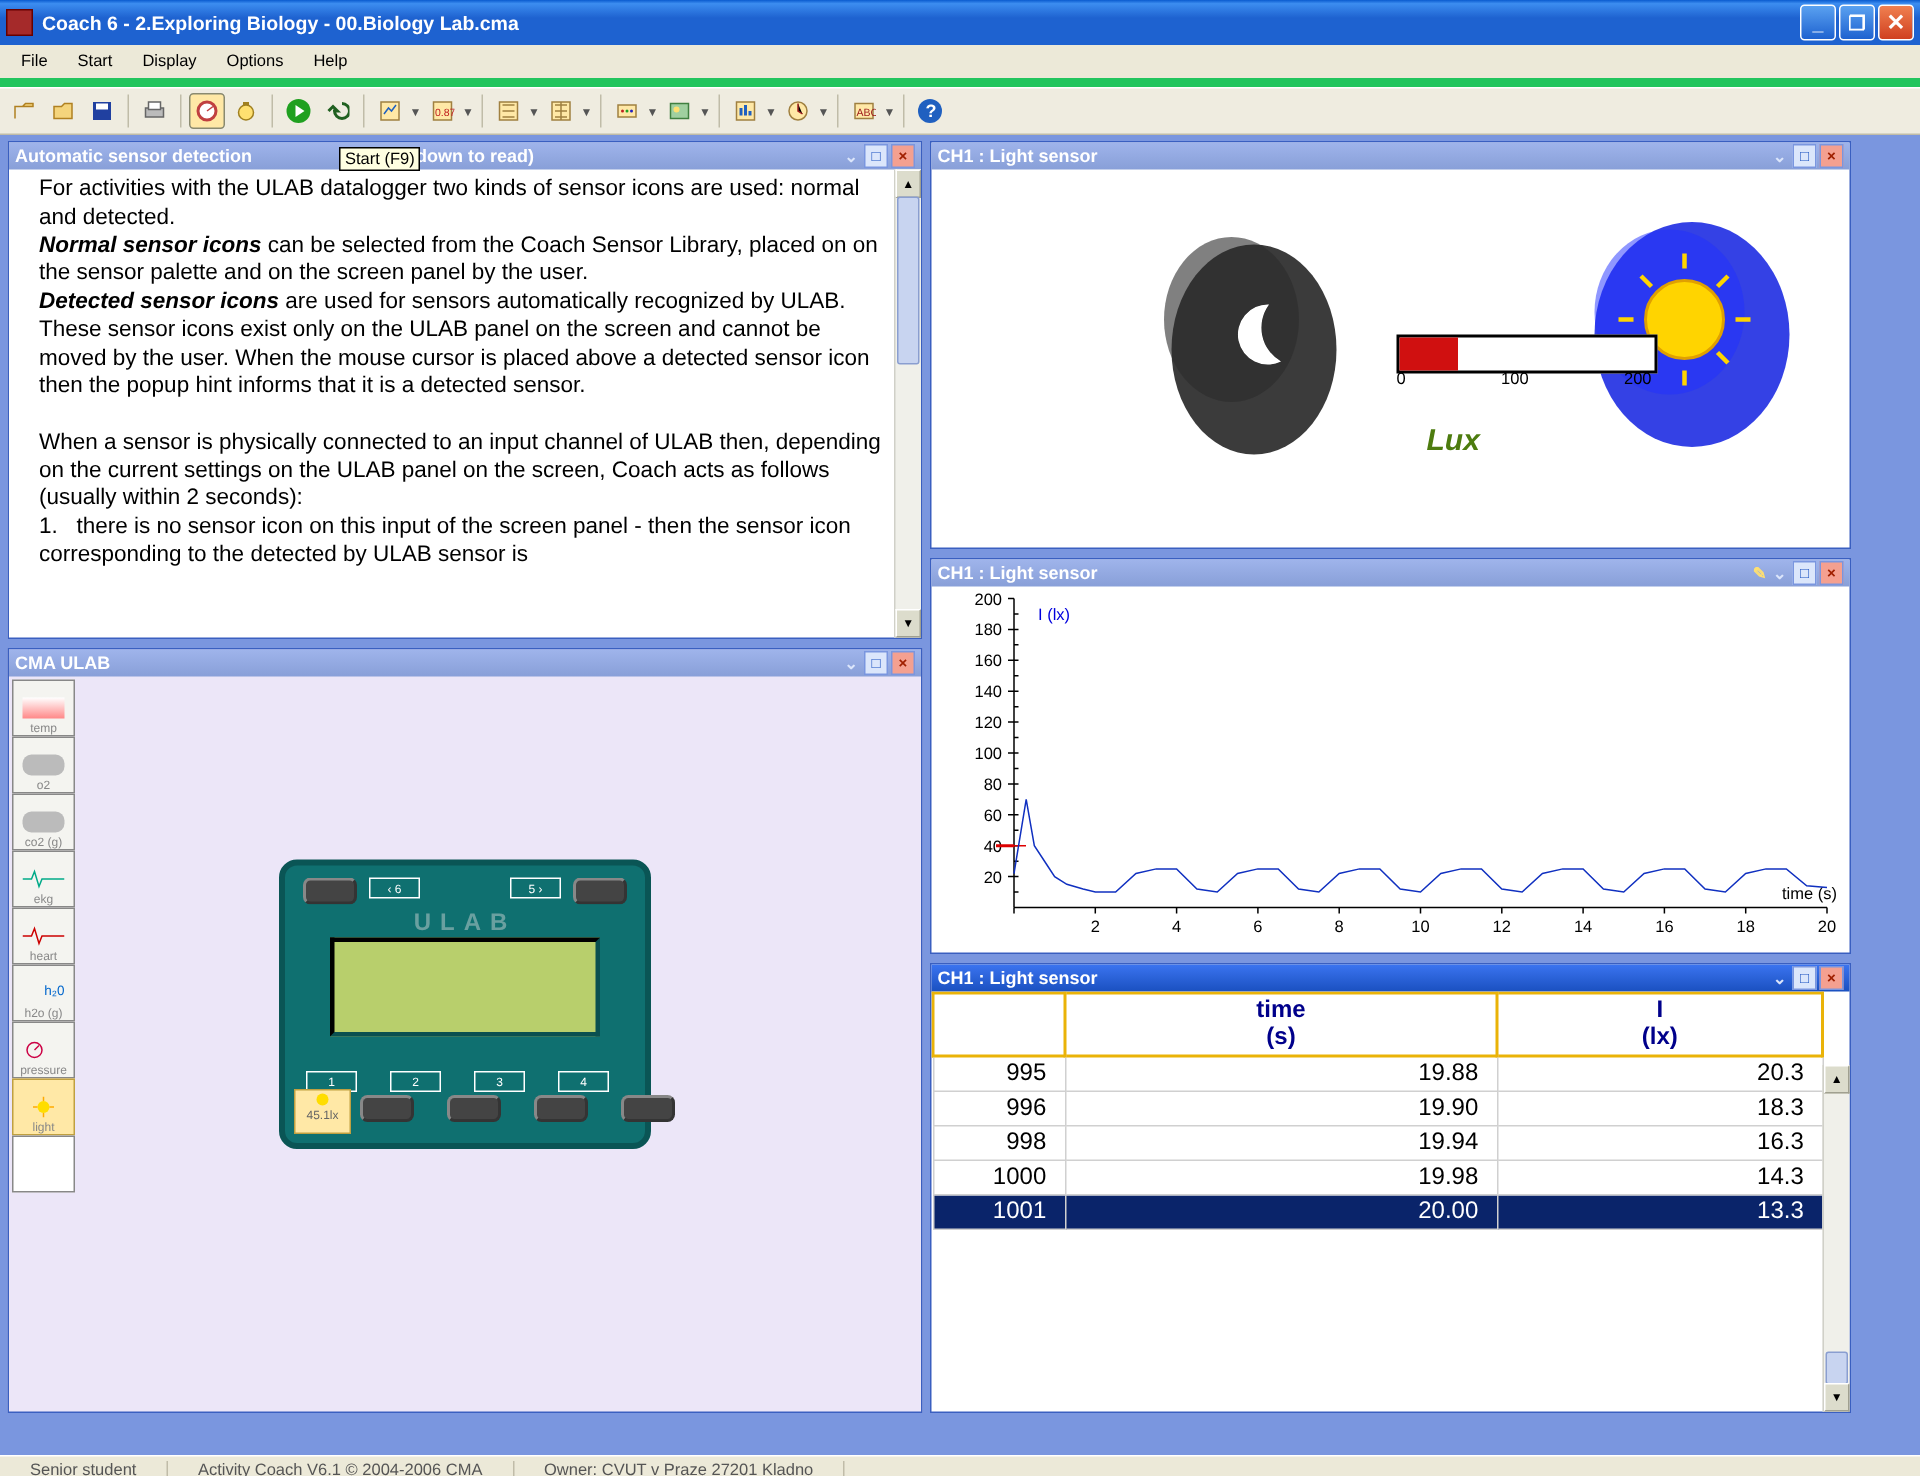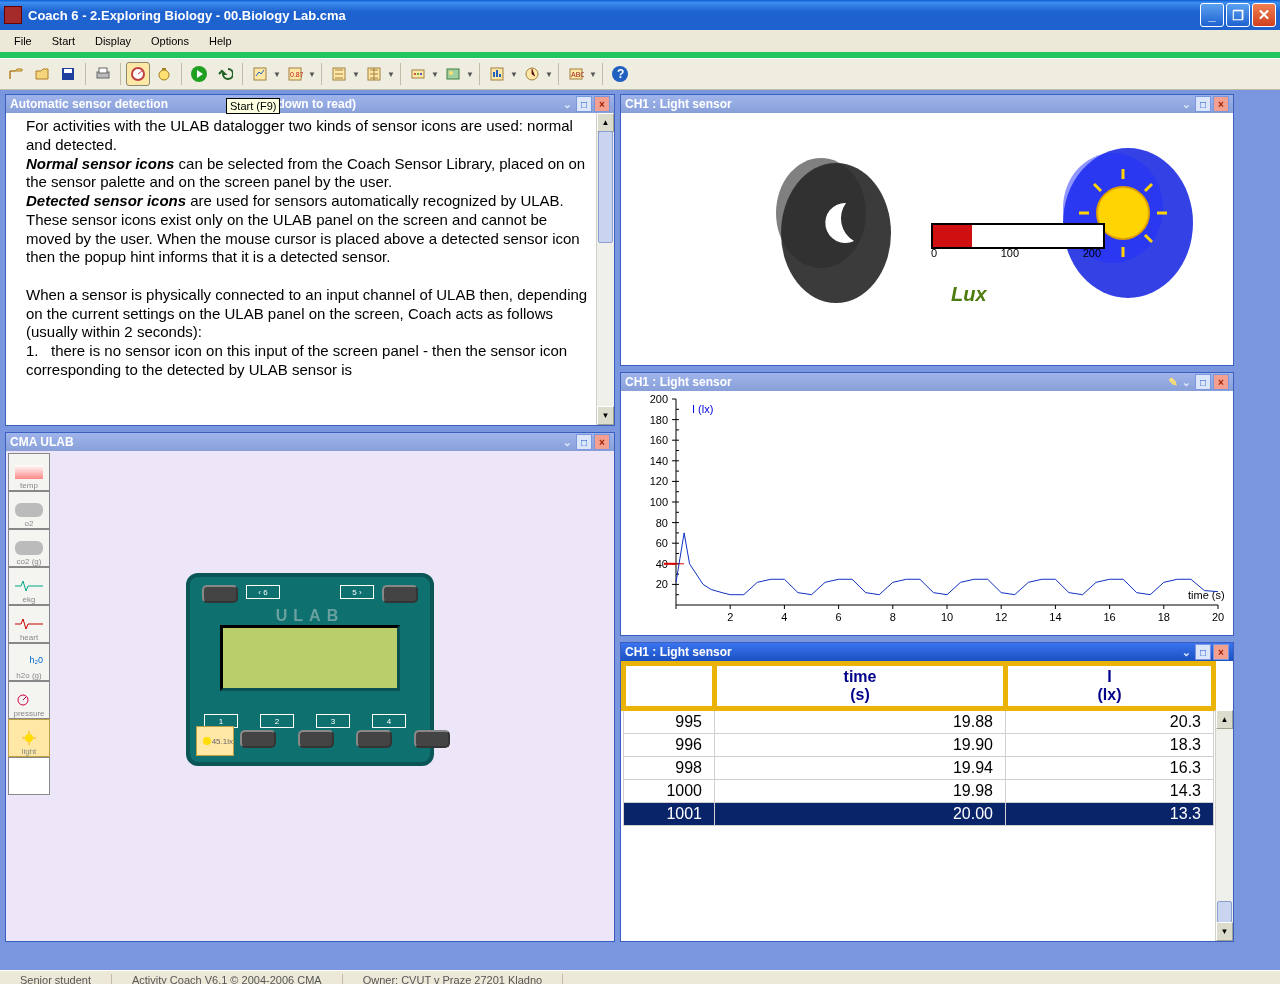--- a/index.html
+++ b/index.html
@@ -36,35 +36,35 @@
 .sensor-palette{position:absolute;left:2px;top:20px;display:flex;flex-direction:column}
 .sensor-item{width:40px;height:36px;border:1px solid #888;background:#f4f4f0;display:flex;flex-direction:column;align-items:center;justify-content:flex-end;font-size:8px;color:#888;margin-bottom:0}
 .sensor-item .sic{width:28px;height:14px;margin-bottom:2px}
 .sensor-item.sel{background:#ffe8a6;border-color:#c0a040}
 .ulab{position:absolute;left:180px;top:605px;width:240px;height:185px;background:#0f7070;border:4px solid #0a5555;border-radius:12px}
 .ulab .scr{position:absolute;left:30px;top:48px;right:30px;height:60px;background:#b8cf6c;border:3px inset #0a5050}
 .ulab .brand{position:absolute;left:0;right:0;top:30px;text-align:center;color:#6aa0a0;font-weight:bold;letter-spacing:6px;font-size:16px}
 .ulab .btnrow{position:absolute;display:flex;gap:20px}
 .ubtn{width:32px;height:14px;background:#444;border:2px outset #888;border-radius:5px}
 .ulabel{width:32px;height:12px;border:1px solid #fff;color:#fff;font-size:8px;display:flex;align-items:center;justify-content:center}
-.ulab .sensic{position:absolute;left:6px;bottom:6px;width:36px;height:28px;background:#ffe8a6;border:1px solid #c0a040;display:flex;flex-direction:row;align-items:center;font-size:8px;color:#666}
+.ulab .sensic{position:absolute;left:6px;bottom:6px;width:36px;height:28px;background:#ffe8a6;border:1px solid #c0a040;display:flex;flex-direction:column;align-items:center;font-size:8px;color:#666}
 
 .lux-img{position:relative;width:100%;height:100%}
 .moon-cloud{position:absolute;left:150px;top:40px;width:130px;height:160px;filter:contrast(1.1)}
 .sun-cloud{position:absolute;right:30px;top:30px;width:150px;height:160px}
 .meter{position:absolute;left:310px;top:110px;width:170px;height:22px;border:2px solid #000;background:#fff}
 .meter .fill{height:100%;background:#d01010}
 .meter-ticks{position:absolute;left:310px;top:134px;width:170px;font-size:11px;color:#000;display:flex;justify-content:space-between}
 .lux-lbl{position:absolute;left:330px;top:170px;color:#4d7c0f;font-weight:bold;font-size:20px;font-style:italic}
 
 .chart{position:relative;width:100%;height:100%}
 .chart svg{position:absolute;left:0;top:0}
 
 .dtable{width:100%;border-collapse:collapse;font-size:16px}
-.dtable th{background:#fff;border:5px solid #eab308;padding:2px 8px;font-weight:bold;color:#00008b;font-size:16px}
+.dtable th{background:#fff;border:2px solid #eab308;padding:2px 8px;font-weight:bold;color:#00008b;font-size:16px}
 .dtable td{border:1px solid #d0d0d0;padding:2px 12px;text-align:right;font-size:16px}
 .dtable tr.sel td{background:#0a246a;color:#fff}
 .statusbar{height:18px;background:#ece9d8;border-top:1px solid #fff;display:flex;align-items:center;font-size:11px;color:#555}
 .statusbar span{padding:0 20px;border-right:1px solid #c0bca8}
 </style>
 </head>
 <body>
 
 <div class="titlebar">
   <div class="icon"></div>

